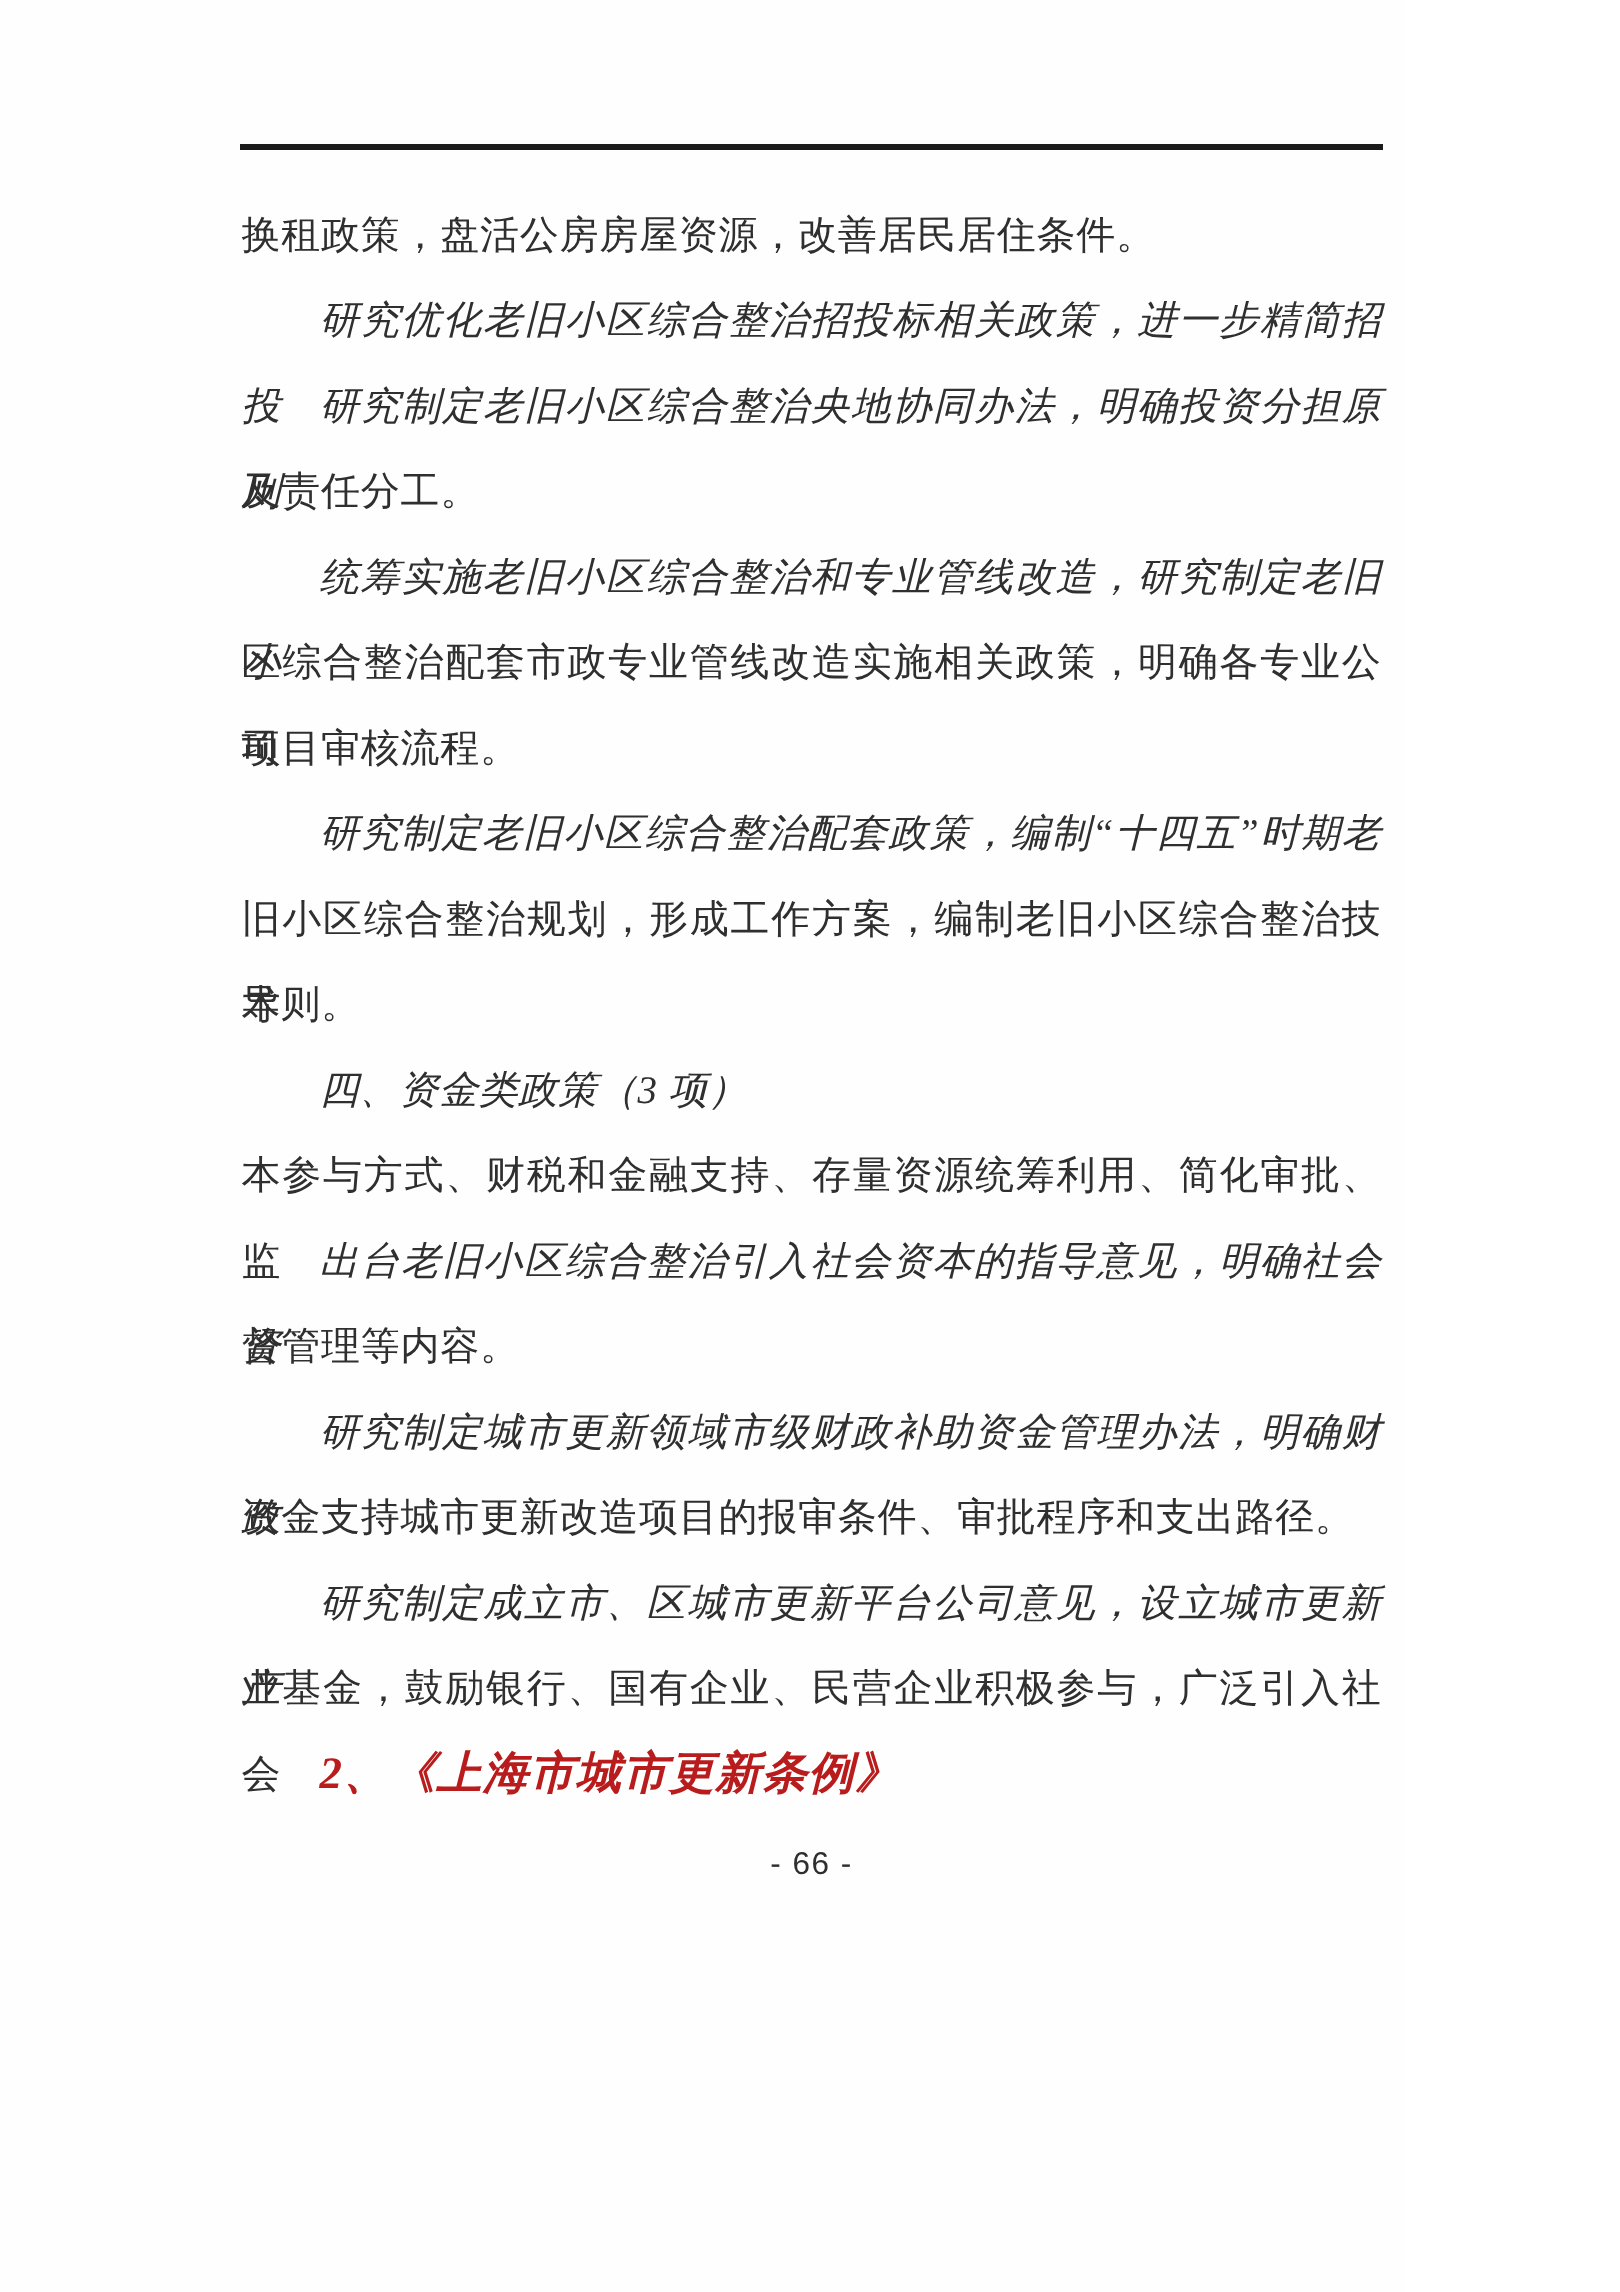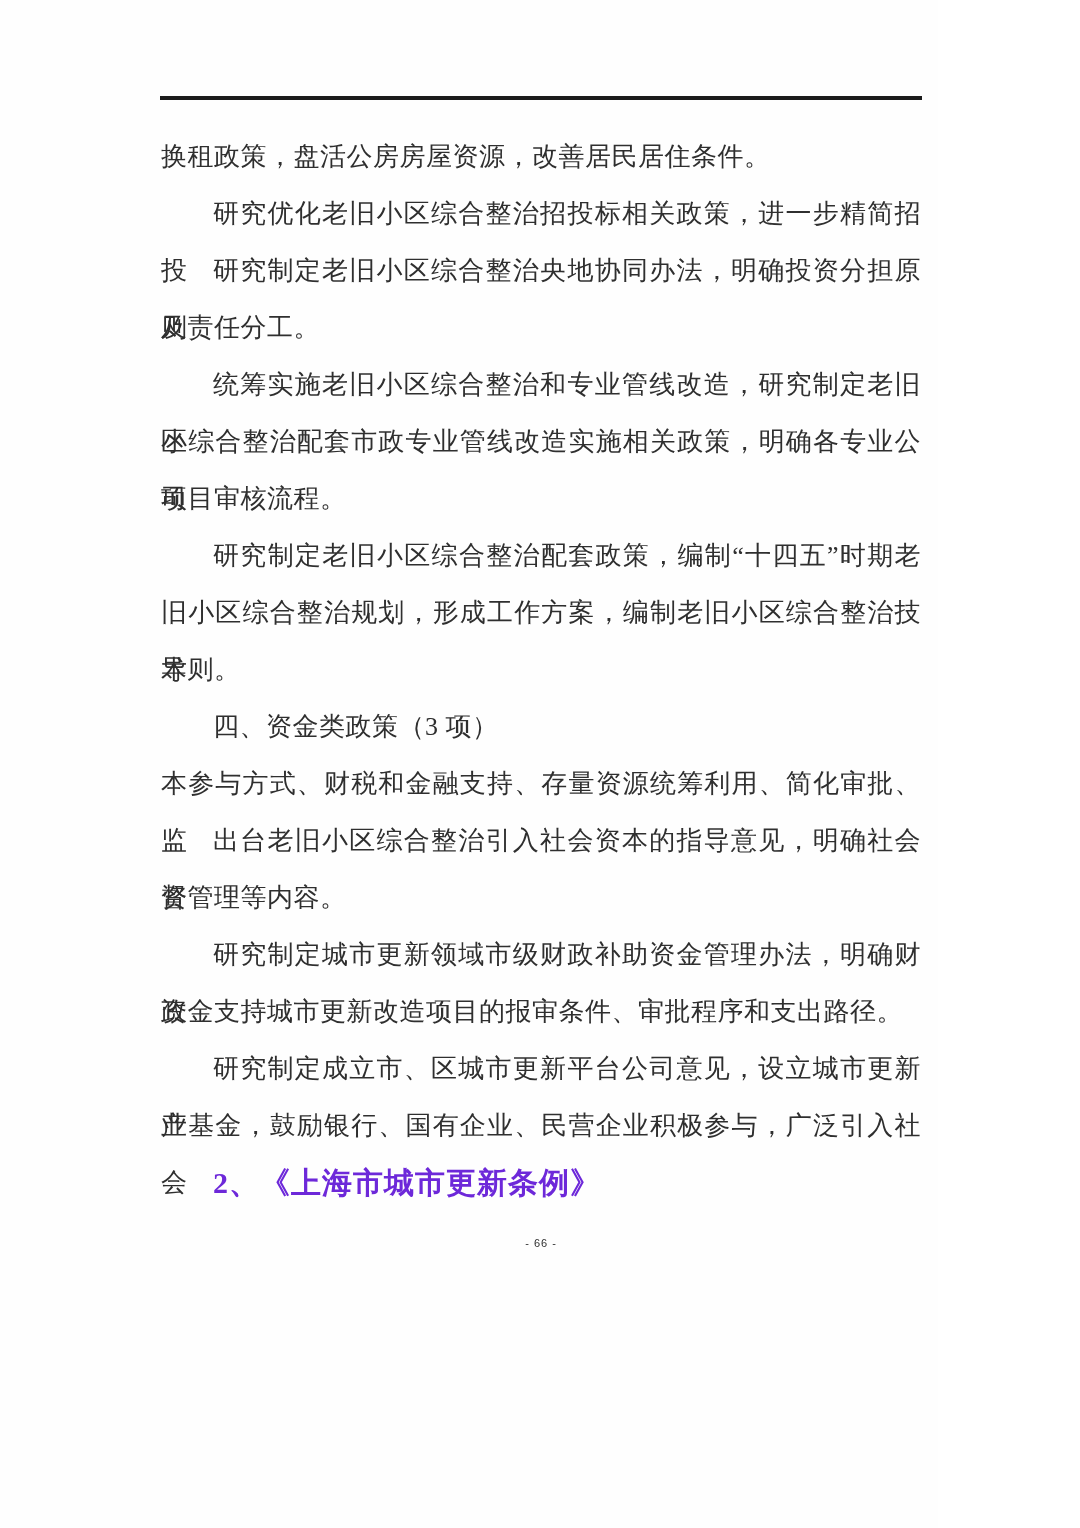--- a/index.html
+++ b/index.html
@@ -32,43 +32,45 @@
   .line {
     height: 57px;
     line-height: 57px;
     font-size: 26px;
     color: #2f2f2f;
     white-space: nowrap;
     letter-spacing: 0.5px;
   }
   .line.indent {
     text-indent: 52px;
+    font-style: italic;
   }
   .line.justify {
     white-space: normal;
     text-align: justify;
     text-align-last: justify;
     text-justify: inter-ideograph;
   }
   .section-heading {
     margin: 0;
     height: 57px;
     line-height: 57px;
     font-size: 30px;
     font-weight: bold;
-    color: #6d28d9;
+    color: #b91c1c;
     text-indent: 52px;
     letter-spacing: 1px;
+    font-style: italic;
   }
   .page-number {
     margin-top: 8px;
     height: 48px;
     line-height: 48px;
     text-align: center;
-    font-size: 11px;
+    font-size: 21px;
     color: #2f2f2f;
     font-family: "Liberation Sans", "DejaVu Sans", sans-serif;
     letter-spacing: 1px;
   }
 </style>
 </head>
 <body>
 
 <div class="page">
   <div class="header-rule"></div>

